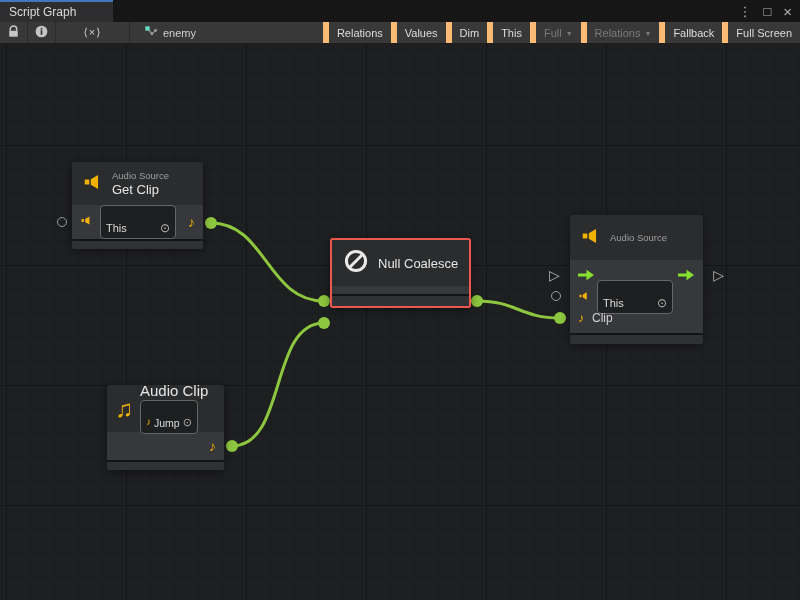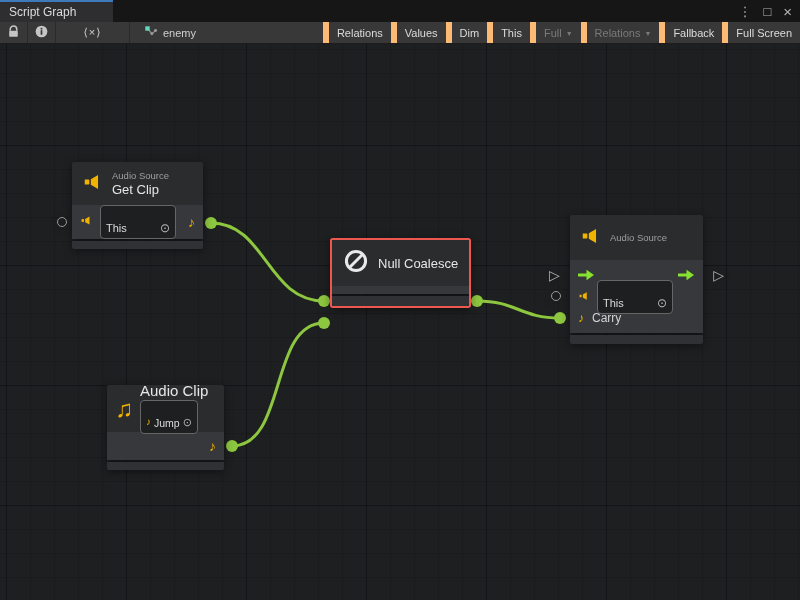--- a/index.html
+++ b/index.html
@@ -261,21 +261,21 @@
                 <path d="M3 9.3 h4.2 v5.4 H3 z M9.6 9 L17.5 4.4 V19.6 L9.6 15 Z" fill="#f2b200"></path>
               </svg>
           </span>
           <span class="field" style="width:76px; justify-content:space-between; height:19px;">
             <span>This</span>
             <span class="picker">⊙</span>
           </span>
         </div>
         <div class="prow" style="height:21px; gap:8px;">
           <span class="note sm">♪</span>
-          <span class="plabel">Carry</span>
+          <span class="plabel">Clip</span>
         </div>
       </div>
       <div class="node-gap"></div>
       <div class="node-footer" style="height:9px;"></div>
       <span class="ext-tri" style="left:-21px; top:53px;">▷</span>
       <span class="ext-circle" style="left:-19px; top:76px;"></span>
       <span class="ext-tri" style="right:-21px; top:53px;">▷</span>
     </div>
 
   </div>

